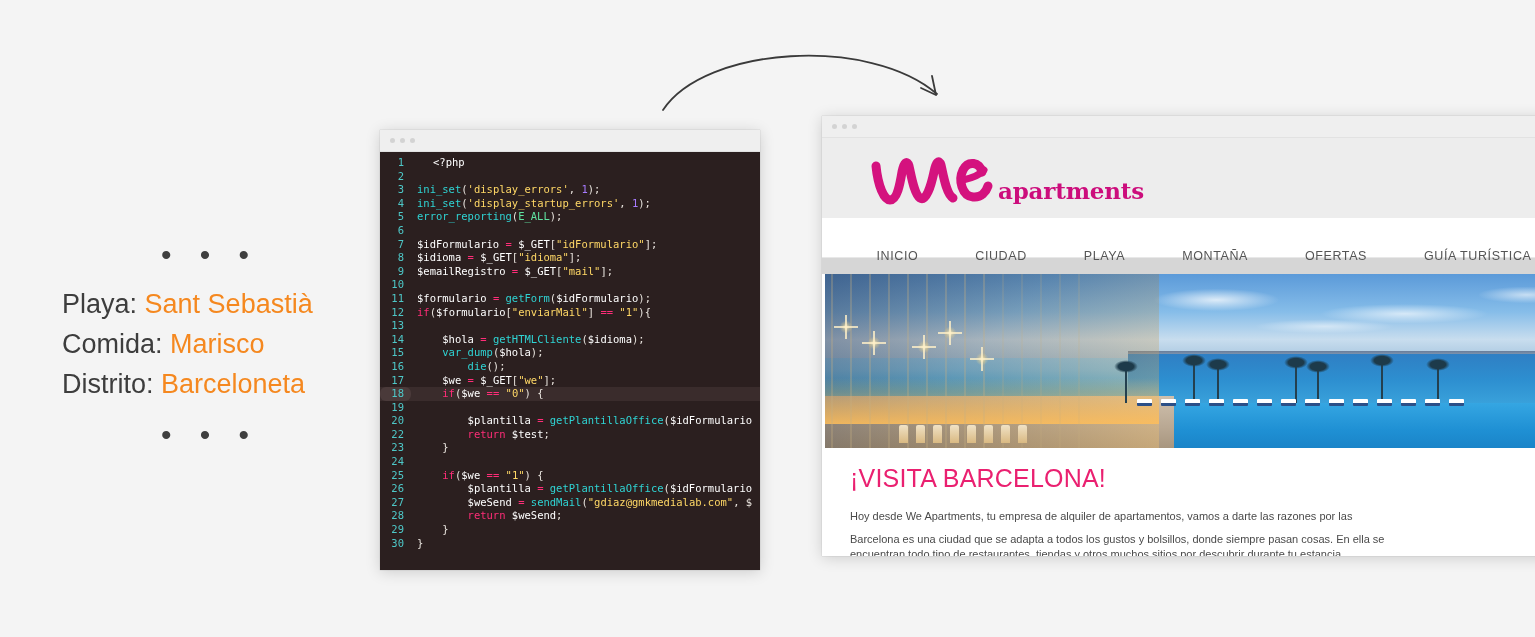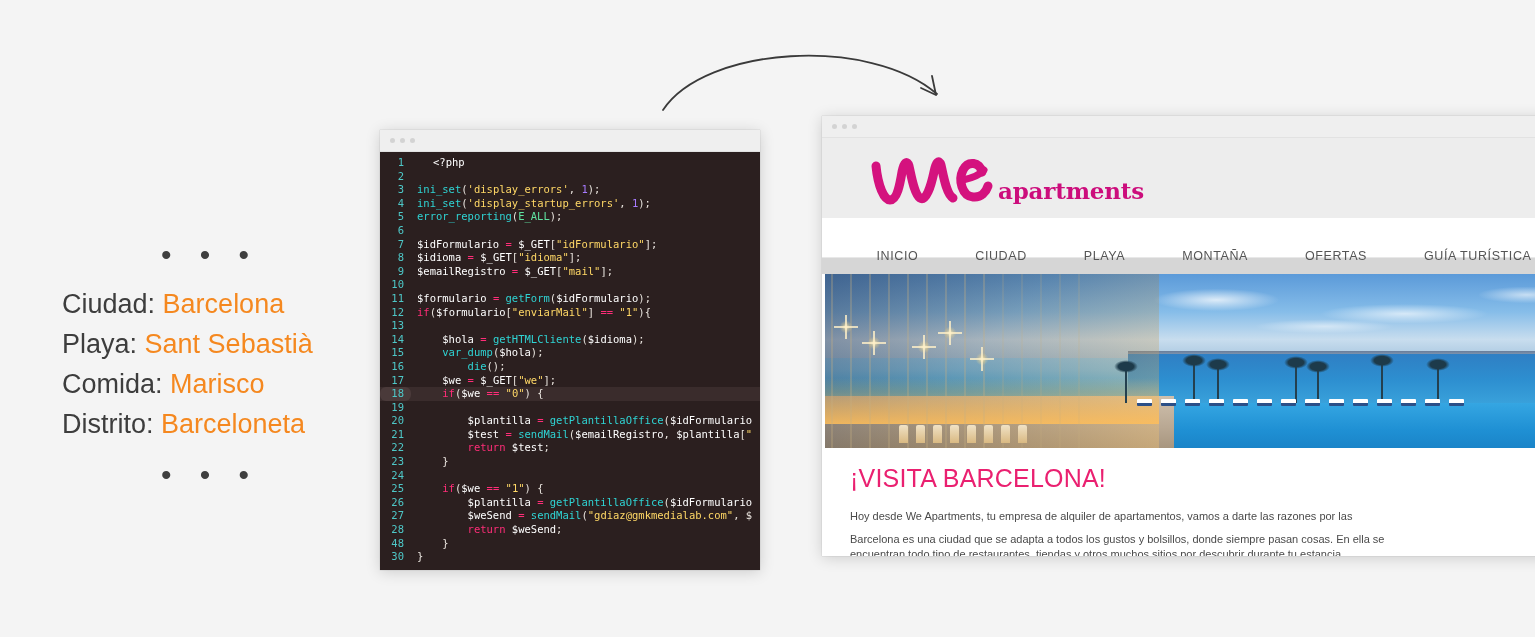--- a/index.html
+++ b/index.html
@@ -213,24 +213,20 @@
     margin:0 0 7px 0; max-width:562px;
     font-family:"Liberation Sans", sans-serif;
   }
 </style>
 </head>
 <body>
 
 <div id="left-panel">
   <div id="dots-top" class="dots-row">• • •</div>
   <div class="kv-list">
-    <div class="kv-row">
-      <span class="kv-key">Ciudad:</span>
-      <span class="kv-val">Barcelona</span>
-    </div>
     <div class="kv-row">
       <span class="kv-key">Playa:</span>
       <span class="kv-val">Sant Sebastià</span>
     </div>
     <div class="kv-row">
       <span class="kv-key">Comida:</span>
       <span class="kv-val">Marisco</span>
     </div>
     <div class="kv-row">
       <span class="kv-key">Distrito:</span>
@@ -265,29 +261,28 @@
       <div class="code-line"><span class="gutter">11</span><span class="code-text"><span class="t-var">$formulario</span> <span class="t-op">=</span> <span class="t-fn">getForm</span>(<span class="t-var">$idFormulario</span>);</span></div>
       <div class="code-line"><span class="gutter">12</span><span class="code-text"><span class="t-kw">if</span>(<span class="t-var">$formulario</span>[<span class="t-str">"enviarMail"</span>] <span class="t-op">==</span> <span class="t-str">"1"</span>){</span></div>
       <div class="code-line"><span class="gutter">13</span><span class="code-text"></span></div>
       <div class="code-line"><span class="gutter">14</span><span class="code-text">    <span class="t-var">$hola</span> <span class="t-op">=</span> <span class="t-fn">getHTMLCliente</span>(<span class="t-var">$idioma</span>);</span></div>
       <div class="code-line"><span class="gutter">15</span><span class="code-text">    <span class="t-fn">var_dump</span>(<span class="t-var">$hola</span>);</span></div>
       <div class="code-line"><span class="gutter">16</span><span class="code-text">        <span class="t-fn">die</span>();</span></div>
       <div class="code-line"><span class="gutter">17</span><span class="code-text">    <span class="t-var">$we</span> <span class="t-op">=</span> <span class="t-var">$_GET</span>[<span class="t-str">"we"</span>];</span></div>
       <div class="code-line hl"><span class="gutter">18</span><span class="code-text">    <span class="t-kw">if</span>(<span class="t-var">$we</span> <span class="t-op">==</span> <span class="t-str">"0"</span>) {</span></div>
       <div class="code-line"><span class="gutter">19</span><span class="code-text"></span></div>
       <div class="code-line"><span class="gutter">20</span><span class="code-text">        <span class="t-var">$plantilla</span> <span class="t-op">=</span> <span class="t-fn">getPlantillaOffice</span>(<span class="t-var">$idFormulario</span></span></div>
-      <div class="code-line"><span class="gutter">21</span><span class="code-text">        <span class="t-var">$test</span> <span class="t-op">=</span> <span class="t-fn">sendMail</span>(<span class="t-var">$emailRegistro</span>, <span class="t-var">$plantilla</span>[<span class="t-str">"</span></span></div>
       <div class="code-line"><span class="gutter">22</span><span class="code-text">        <span class="t-kw">return</span> <span class="t-var">$test</span>;</span></div>
       <div class="code-line"><span class="gutter">23</span><span class="code-text">    }</span></div>
       <div class="code-line"><span class="gutter">24</span><span class="code-text"></span></div>
       <div class="code-line"><span class="gutter">25</span><span class="code-text">    <span class="t-kw">if</span>(<span class="t-var">$we</span> <span class="t-op">==</span> <span class="t-str">"1"</span>) {</span></div>
       <div class="code-line"><span class="gutter">26</span><span class="code-text">        <span class="t-var">$plantilla</span> <span class="t-op">=</span> <span class="t-fn">getPlantillaOffice</span>(<span class="t-var">$idFormulario</span></span></div>
       <div class="code-line"><span class="gutter">27</span><span class="code-text">        <span class="t-var">$weSend</span> <span class="t-op">=</span> <span class="t-fn">sendMail</span>(<span class="t-str">"gdiaz@gmkmedialab.com"</span>, $</span></div>
       <div class="code-line"><span class="gutter">28</span><span class="code-text">        <span class="t-kw">return</span> <span class="t-var">$weSend</span>;</span></div>
-      <div class="code-line"><span class="gutter">48</span><span class="code-text">    }</span></div>
+      <div class="code-line"><span class="gutter">29</span><span class="code-text">    }</span></div>
       <div class="code-line"><span class="gutter">30</span><span class="code-text">}</span></div>
     </div>
 </div>
 
 <div id="site-window" class="window">
   <div class="titlebar">
     <span class="tb-dot"></span>
     <span class="tb-dot"></span>
     <span class="tb-dot"></span>
   </div>

